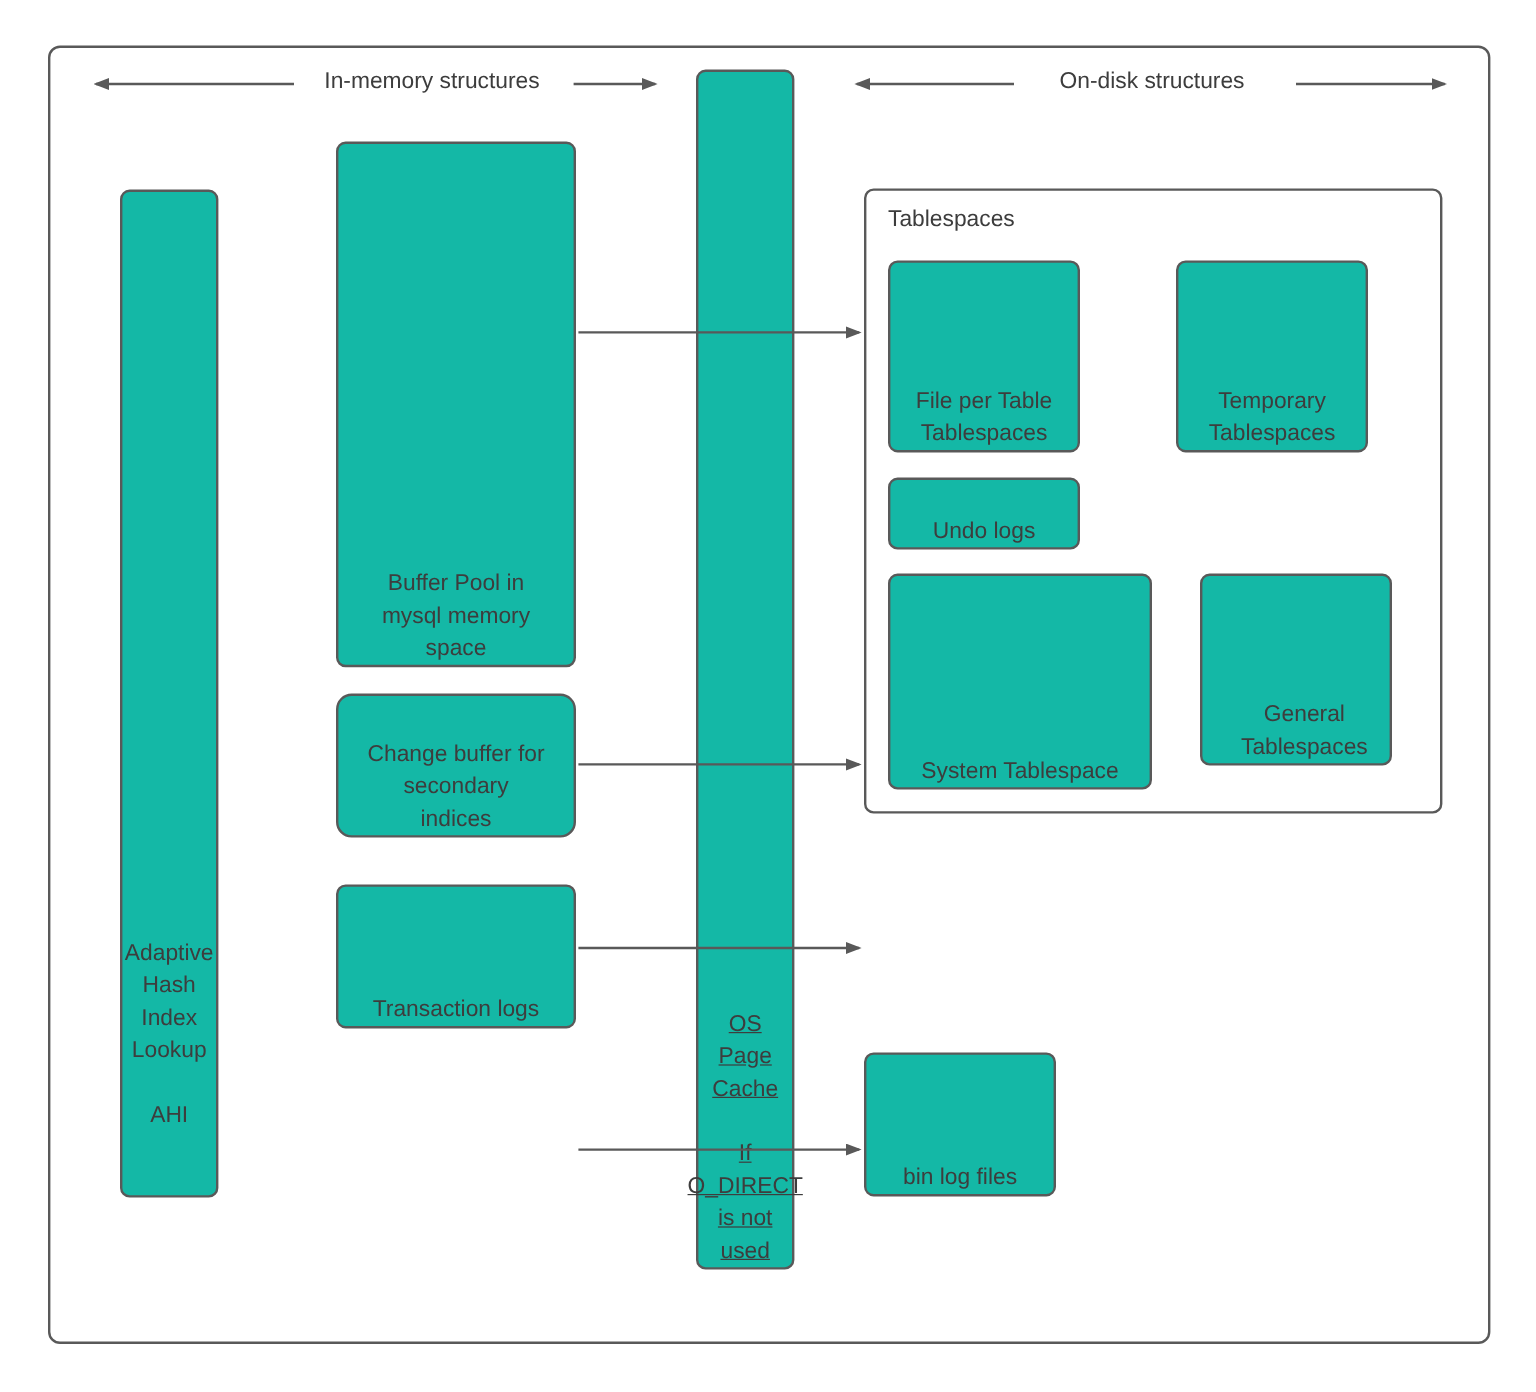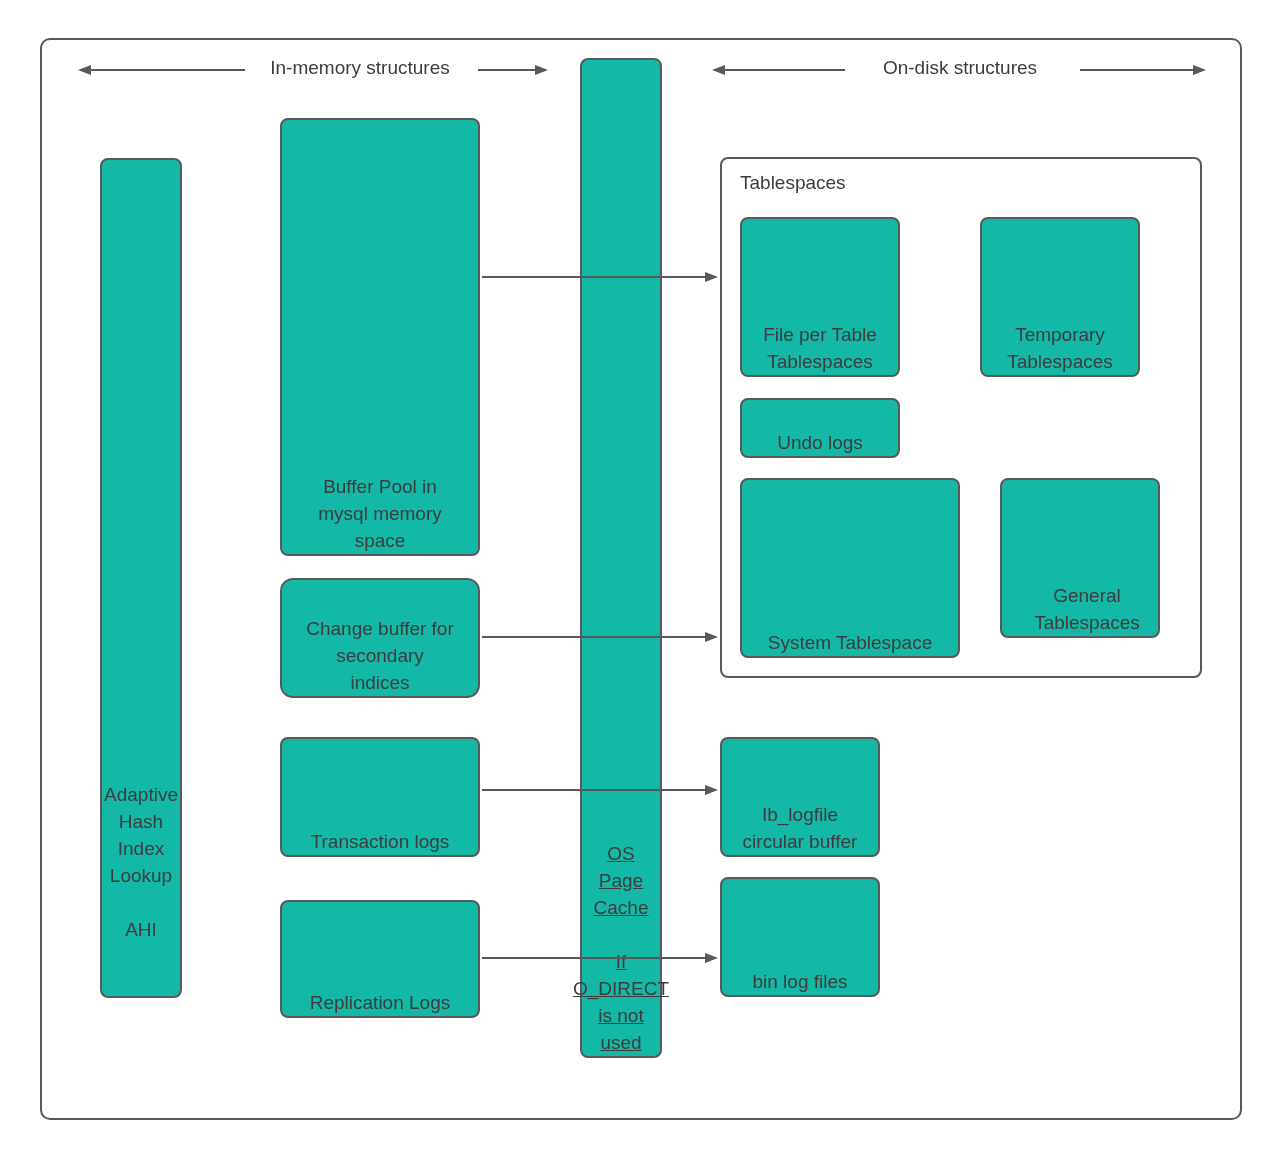--- a/index.html
+++ b/index.html
@@ -84,23 +84,20 @@
   <div class="box" style="left:280px;top:578px;width:200px;height:120px;border-radius:13px;">
     <span class="lbl">Change buffer for
 secondary
 indices</span>
   </div>
 
   <div class="box" style="left:280px;top:737px;width:200px;height:120px;">
     <span class="lbl">Transaction logs</span>
   </div>
 
-  <div class="box" style="left:280px;top:900px;width:200px;height:118px;">
-    <span class="lbl">Replication Logs</span>
-  </div>
 
   <div class="box" style="left:580px;top:58px;width:82px;height:1000px;text-decoration:underline;">
     <span class="lbl" style="width:130px;">OS
 Page
 Cache
 
 If
 O_DIRECT
 is not
 used</span>
@@ -125,24 +122,20 @@
 
   <div class="box" style="left:740px;top:478px;width:220px;height:180px;">
     <span class="lbl">System Tablespace</span>
   </div>
 
   <div class="box" style="left:1000px;top:478px;width:160px;height:160px;padding-left:14px;">
     <span class="lbl">General
 Tablespaces</span>
   </div>
 
-  <div class="box" style="left:720px;top:737px;width:160px;height:120px;">
-    <span class="lbl">Ib_logfile
-circular buffer</span>
-  </div>
 
   <div class="box" style="left:720px;top:877px;width:160px;height:120px;">
     <span class="lbl">bin log files</span>
   </div>
 
   <svg class="wires" viewBox="0 0 1280 1160" xmlns="http://www.w3.org/2000/svg">
     <defs>
       <marker id="arrow" markerWidth="13" markerHeight="11" refX="11" refY="5" orient="auto" markerUnits="userSpaceOnUse">
         <path d="M0,0 L13,5 L0,10 z" fill="#595959"></path>
       </marker>

